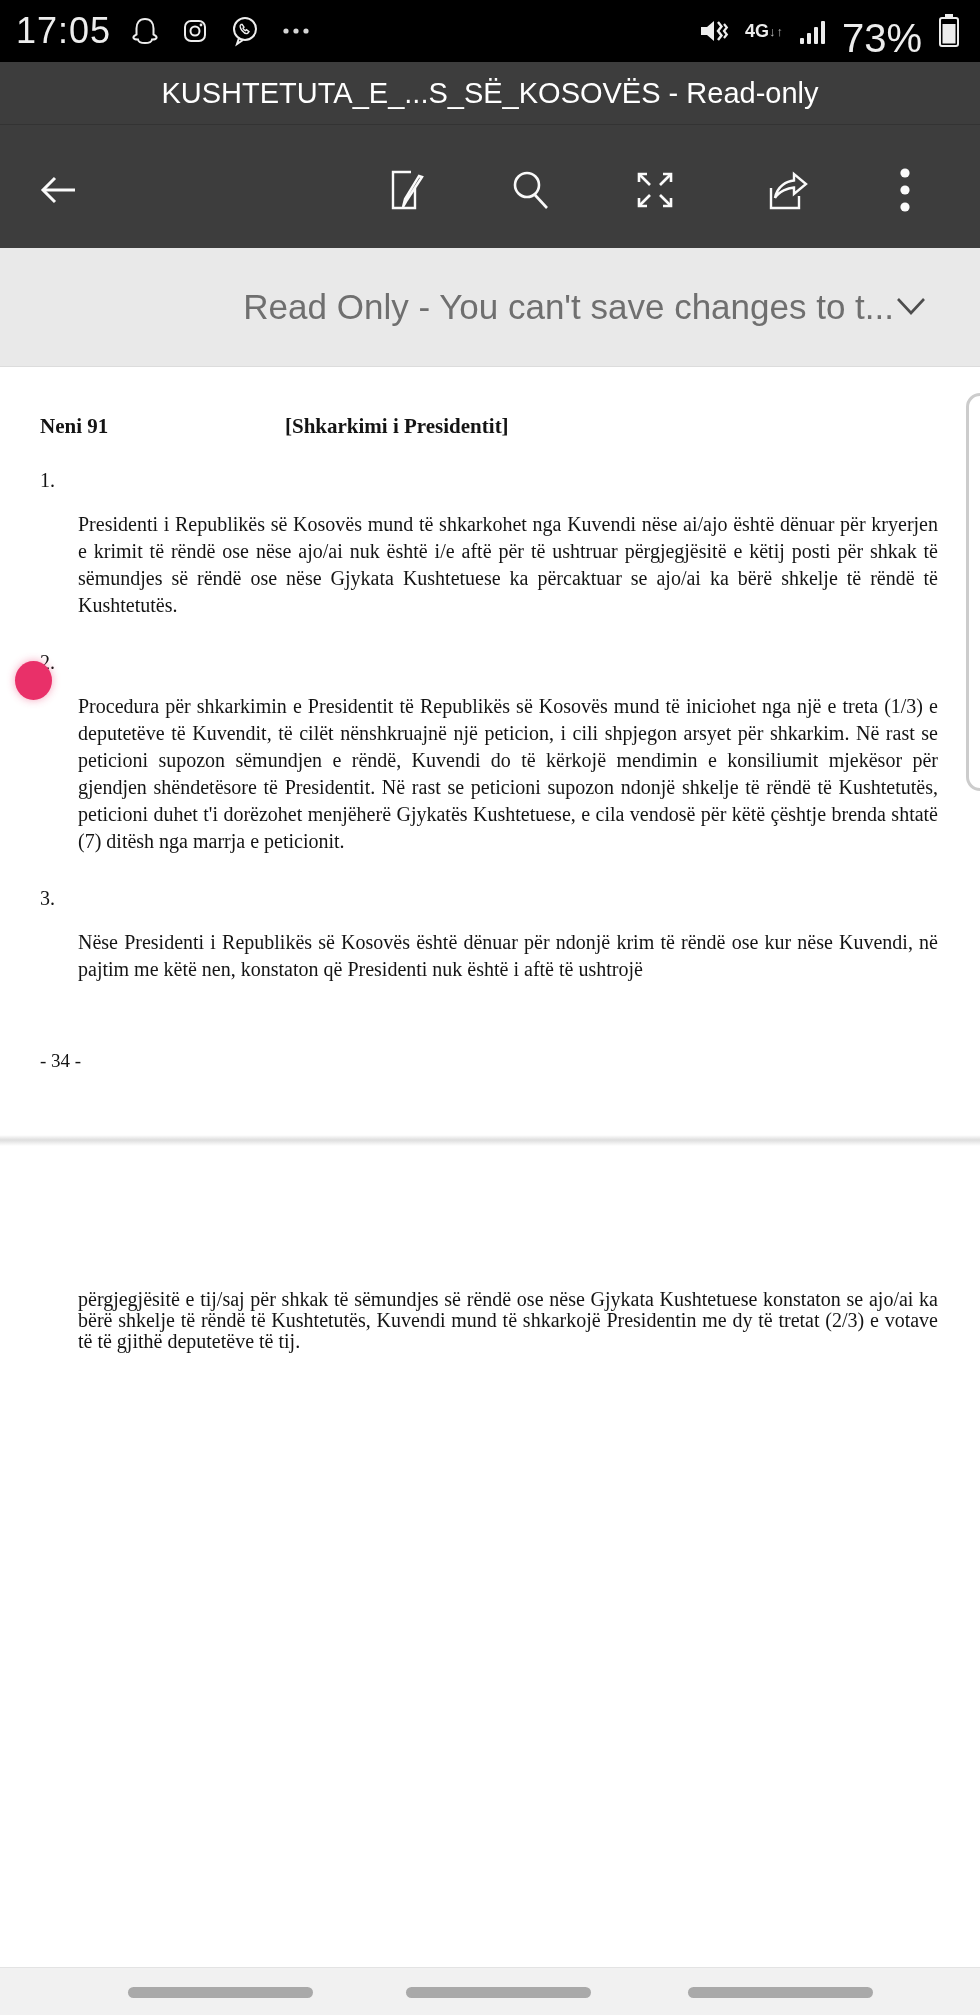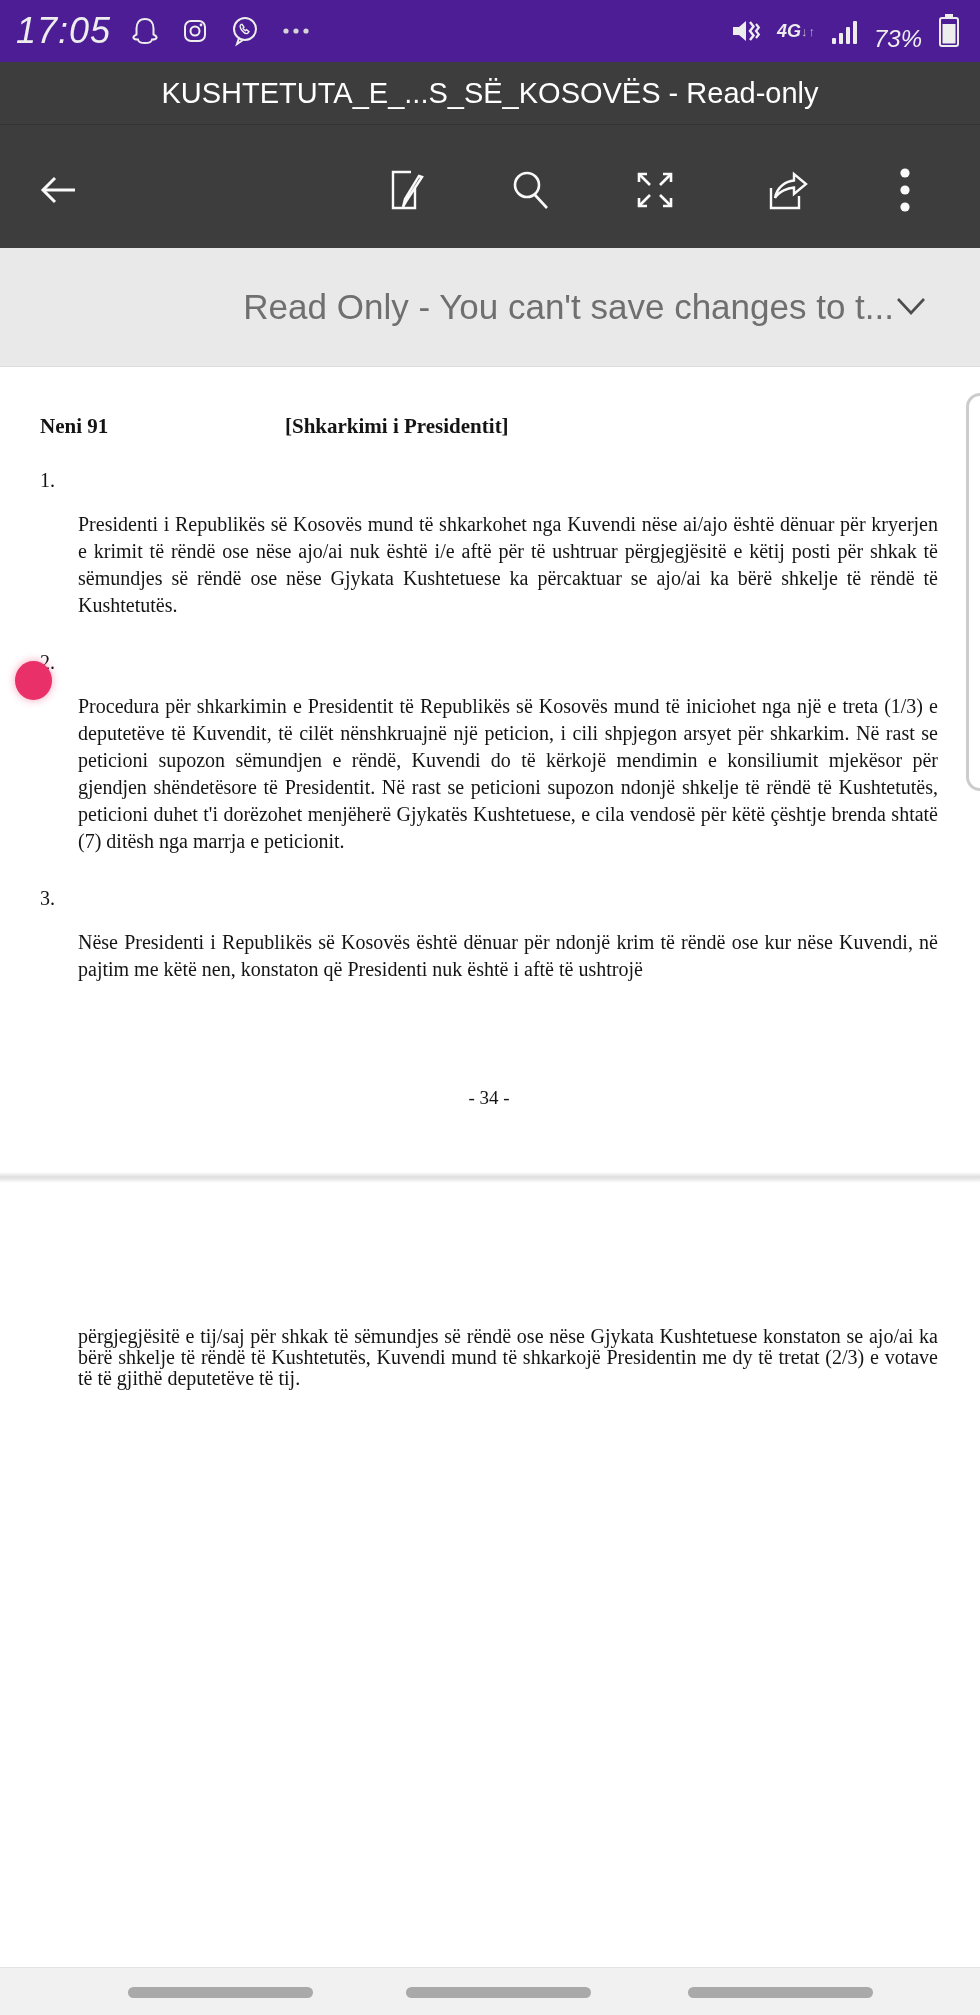--- a/index.html
+++ b/index.html
@@ -2,28 +2,28 @@
 <html><head>
 <meta charset="utf-8">
 <style>
   html,body{margin:0;padding:0;}
   body{
     width:980px;height:2015px;position:relative;background:#ffffff;
     font-family:"Liberation Sans", sans-serif;overflow:hidden;
   }
   
   .status-bar{
-    position:absolute;top:0;left:0;width:980px;height:62px;background:#4c1d95;
+    position:absolute;top:0;left:0;width:980px;height:62px;background:#000000;
     color:#ededed;display:flex;align-items:center;justify-content:space-between;
-    padding:0 16px;box-sizing:border-box;font-style:italic;
+    padding:0 16px;box-sizing:border-box;
   }
   .sb-left{display:flex;align-items:center;gap:18px;}
   .sb-time{font-size:36px;letter-spacing:1px;}
   .sb-right{display:flex;align-items:center;gap:12px;}
-  .sb-pct{font-size:24px;margin-top:15px;}
+  .sb-pct{font-size:40px;margin-top:15px;}
   .net-block{display:flex;flex-direction:row;align-items:center;line-height:1;}
   .net-type{font-size:18px;font-weight:bold;}
   .net-arrows{font-size:13px;color:#bdbdbd;margin-top:1px;letter-spacing:1px;}
   .icon svg{display:block;}
   
   .title-bar{
     position:absolute;top:62px;left:0;width:980px;height:62px;background:#3d3d3d;
     color:#ffffff;display:flex;align-items:center;justify-content:center;
     font-size:29px;border-bottom:1px solid #333;
   }
@@ -54,21 +54,21 @@
   }
   .page1{padding:45px 42px 0 40px;box-sizing:border-box;}
   .doc-heading{display:flex;font-weight:bold;font-size:21px;line-height:27px;}
   .heading-num{width:245px;flex:none;}
   .para{display:flex;font-size:20px;line-height:27px;}
   .para-num{width:38px;flex:none;}
   .para-text{flex:1;text-align:justify;margin-top:44px;}
   .para-1{margin-top:27px;}
   .para-2{margin-top:30px;}
   .para-3{margin-top:30px;}
-  .page-footer{margin-top:104px;text-align:center;font-size:19px;}
+  .page-footer{margin-top:67px;font-size:19px;}
   .page-break{
     margin-top:63px;height:11px;width:980px;margin-left:-40px;
     background:linear-gradient(to bottom,#ffffff 0%,#dedede 45%,#e6e6e6 60%,#ffffff 100%);
   }
   .page2{padding:143px 42px 0 78px;box-sizing:border-box;}
   .page2-text{font-size:20px;line-height:21px;text-align:justify;}
   
   .pink-dot{
     position:absolute;top:661px;left:15px;width:37px;height:39px;border-radius:50%;
     background:#e93069;box-shadow:0 0 8px rgba(233,48,105,.45);cursor:pointer;

